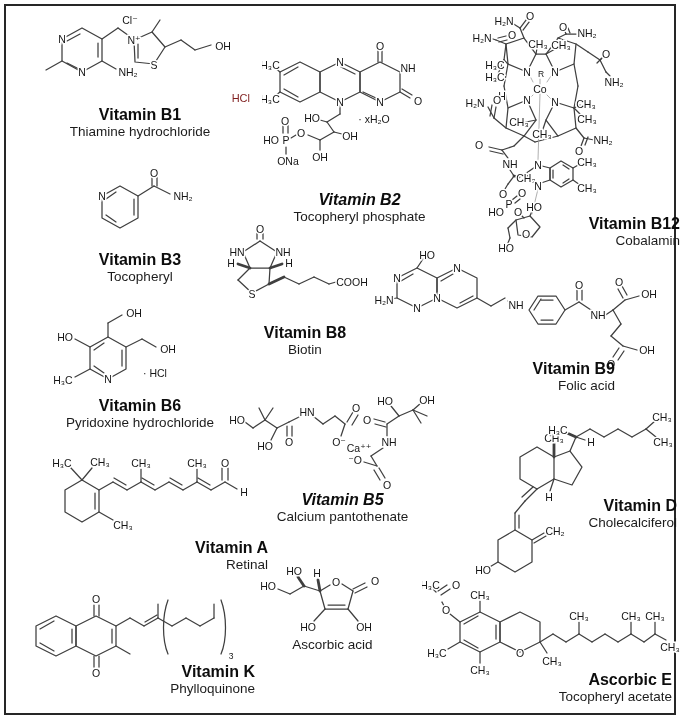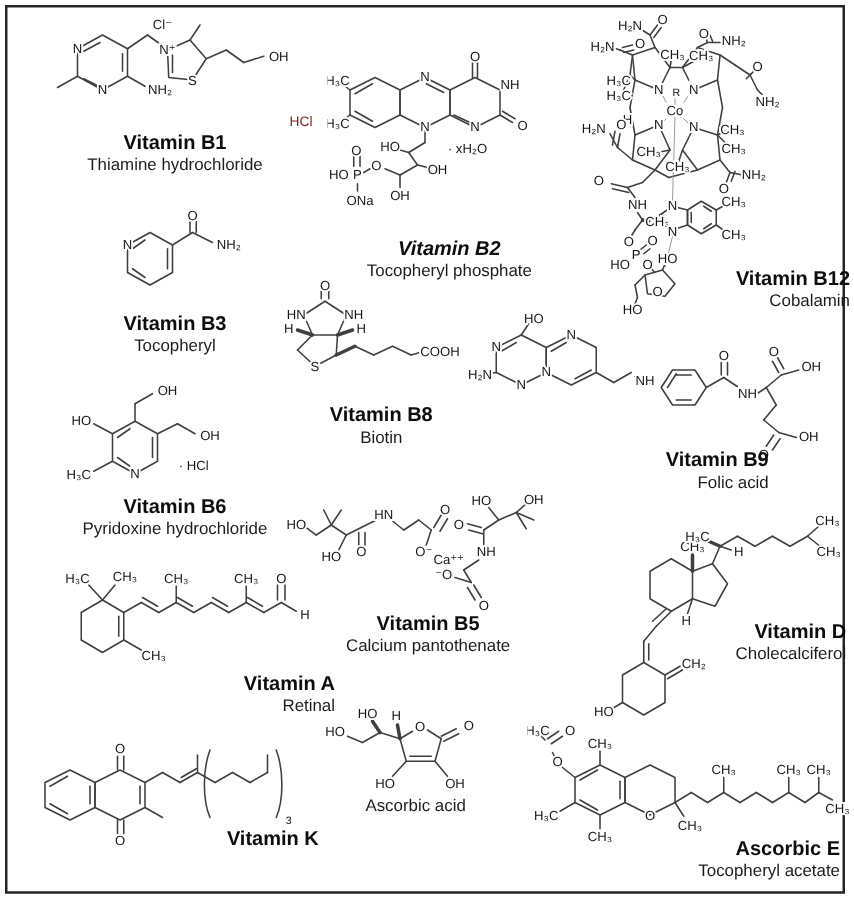--- a/index.html
+++ b/index.html
@@ -411,21 +411,21 @@
     <text x="131" y="18">O</text>
     <text x="114" y="52">O⁻</text>
     <text x="134" y="58">Ca⁺⁺</text>
     <text x="130" y="70">⁻O</text>
     <text x="162" y="95">O</text>
     <text x="164" y="52">NH</text>
     <text x="142" y="30">O</text>
     <text x="160" y="11">HO</text>
     <text x="202" y="10">OH</text>
   </svg>
-  <div class="mol-name" style="margin-top:0px;">Vitamin B5</div>
+  <div class="mol-name" style="margin-top:0px;font-style:italic;">Vitamin B5</div>
   <div class="mol-chem">Calcium pantothenate</div>
 </div>
 
 <div class="card" style="left:475px;top:392px;width:205px;height:185px;">
   <svg class="mol" width="205" height="185" viewBox="0 0 205 185" style="position:absolute;left:0;top:0;">
     <g>
       <path d="M62,55 L79,65 L79,87 L62,97 L45,87 L45,65 Z"></path>
       <path d="M79,87 L97,93 L107,75 L95,59 L79,65"></path>
       <line class="thick" x1="79" y1="65" x2="79" y2="52"></line>
       <line x1="95" y1="59" x2="101" y2="45"></line>
@@ -531,20 +531,21 @@
         <line x1="172" y1="34" x2="186" y2="26"></line>
       <line x1="186" y1="26" x2="186" y2="12"></line>
       <path d="M193,8 C199,24 199,48 193,62"></path>
     </g>
     <text x="68" y="7">O</text>
     <text x="68" y="81">O</text>
     <text x="203" y="64" class="sm">3</text>
   </svg>
   <div class="abs-label" style="left:47px;top:70px;width:180px;">
     <div class="mol-name">Vitamin K</div>
+    <div class="mol-chem">Phylloquinone</div>
   </div>
 </div>
 
 <div class="card" style="left:250px;top:565px;width:165px;">
   <svg class="mol" width="165" height="72" viewBox="0 0 165 72">
     <g>
       <line x1="70" y1="26" x2="80" y2="20"></line>
         <line x1="92" y1="19" x2="103" y2="26"></line>
       <line x1="103" y1="26" x2="98" y2="44"></line>
         <line x1="98" y1="44" x2="75" y2="44"></line>

